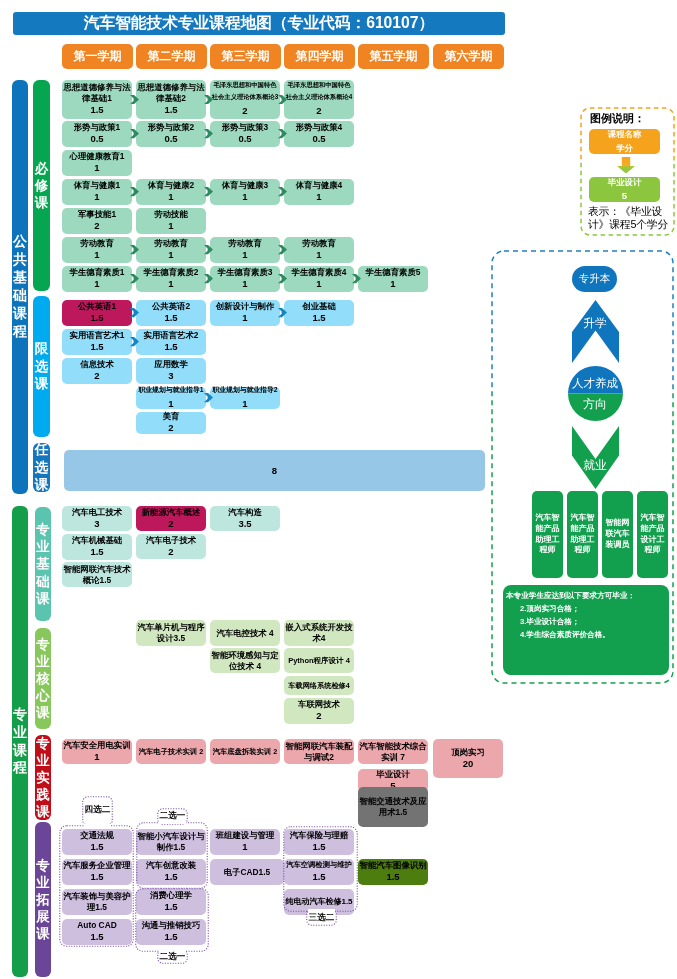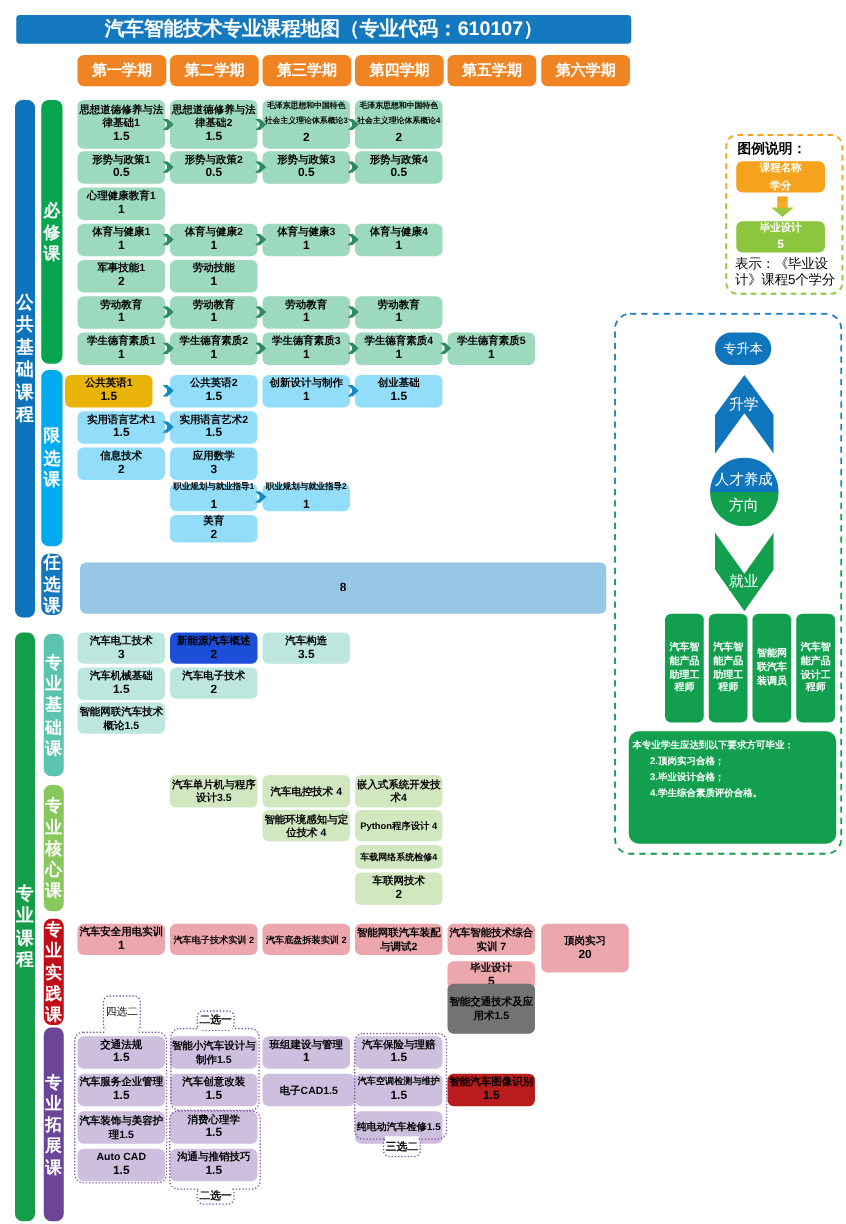--- a/index.html
+++ b/index.html
@@ -222,21 +222,21 @@
   </svg>
 <svg class="abs arw" style="left:204px;top:274.4px" width="9" height="9.2" viewBox="0 0 9 9.2">
     <path d="M0 0 L4.0 0 L9 4.6 L4.0 9.2 L0 9.2 L3.6 5.8 L3.6 3.4 Z" fill="#2D8A61"></path>
   </svg>
 <svg class="abs arw" style="left:278px;top:274.4px" width="9" height="9.2" viewBox="0 0 9 9.2">
     <path d="M0 0 L4.0 0 L9 4.6 L4.0 9.2 L0 9.2 L3.6 5.8 L3.6 3.4 Z" fill="#2D8A61"></path>
   </svg>
 <svg class="abs arw" style="left:352px;top:274.4px" width="9" height="9.2" viewBox="0 0 9 9.2">
     <path d="M0 0 L4.0 0 L9 4.6 L4.0 9.2 L0 9.2 L3.6 5.8 L3.6 3.4 Z" fill="#2D8A61"></path>
   </svg>
-<div class="abs box" style="left:52px;top:300px;width:70px;height:26px;background:#eab308;font-size:8.4px">
+<div class="abs box" style="left:62px;top:300px;width:70px;height:26px;background:#be185d;font-size:8.4px">
     <span>公共英语1</span>
     <span style="font-size:9.5px">1.5</span>
   </div>
 <div class="abs box" style="left:136px;top:300px;width:70px;height:26px;background:#92DDF9;font-size:8.4px">
     <span>公共英语2</span>
     <span style="font-size:9.5px">1.5</span>
   </div>
 <div class="abs box" style="left:210px;top:300px;width:70px;height:26px;background:#92DDF9;font-size:8.4px">
     <span>创新设计与制作</span>
     <span style="font-size:9.5px">1</span>
@@ -285,21 +285,21 @@
     <span>美育</span>
     <span style="font-size:9.5px">2</span>
   </div>
 <div class="abs box" style="left:64px;top:450px;width:421px;height:41px;background:#96C7E6;font-size:7.7px;line-height:1.6;padding:0 4px">
     <span style="font-size:9.5px">8</span>
   </div>
 <div class="abs box" style="left:62px;top:506px;width:70px;height:25px;background:#BDE6DE;font-size:8.4px">
     <span>汽车电工技术</span>
     <span style="font-size:9.5px">3</span>
   </div>
-<div class="abs box" style="left:136px;top:506px;width:70px;height:25px;background:#1d4ed8;font-size:8.4px">
+<div class="abs box" style="left:136px;top:506px;width:70px;height:25px;background:#be185d;font-size:8.4px">
     <span>新能源汽车概述</span>
     <span style="font-size:9.5px">2</span>
   </div>
 <div class="abs box" style="left:210px;top:506px;width:70px;height:25px;background:#BDE6DE;font-size:8.4px">
     <span>汽车构造</span>
     <span style="font-size:9.5px">3.5</span>
   </div>
 <div class="abs box" style="left:62px;top:534px;width:70px;height:26px;background:#BDE6DE;font-size:8.4px">
     <span>汽车机械基础</span>
     <span style="font-size:9.5px">1.5</span>
@@ -397,21 +397,21 @@
     <span style="font-size:9.5px">1.5</span>
   </div>
 <div class="abs box" style="left:210px;top:859px;width:74px;height:26px;background:#CEBFDF;font-size:8.4px">
     <span>电子CAD1.5</span>
     <span style="font-size:9.5px"></span>
   </div>
 <div class="abs box nw" style="left:284px;top:859px;width:70px;height:26px;background:#CEBFDF;font-size:7.3px;line-height:1.575">
     <span>汽车空调检测与维护</span>
     <span style="font-size:9.5px">1.5</span>
   </div>
-<div class="abs box" style="left:358px;top:859px;width:70px;height:26px;background:#b91c1c;font-size:8.4px">
+<div class="abs box" style="left:358px;top:859px;width:70px;height:26px;background:#4d7c0f;font-size:8.4px">
     <span>智能汽车图像识别</span>
     <span style="font-size:9.5px">1.5</span>
   </div>
 <div class="abs box" style="left:62px;top:889px;width:70px;height:26px;background:#CEBFDF;font-size:8.4px">
     <span>汽车装饰与美容护理1.5</span>
     <span style="font-size:9.5px"></span>
   </div>
 <div class="abs box" style="left:136px;top:889px;width:70px;height:26px;background:#CEBFDF;font-size:8.4px">
     <span>消费心理学</span>
     <span style="font-size:9.5px">1.5</span>
@@ -500,21 +500,21 @@
  <div style="text-indent:14px">4.学生综合素质评价合格。</div>
 </div>
 
 <svg class="abs" style="left:82px;top:796px" width="31" height="30">
     <rect x="0.75" y="0.75" width="29.5" height="28.5" rx="5" ry="5" fill="#fff" stroke="#7B52A8" stroke-width="1.1" stroke-dasharray="1.1 1.5"></rect>
   </svg>
 <svg class="abs" style="left:59px;top:825px" width="75" height="122">
     <rect x="0.75" y="0.75" width="73.5" height="120.5" rx="7" ry="7" fill="none" stroke="#7B52A8" stroke-width="1.1" stroke-dasharray="1.1 1.5"></rect>
   </svg>
 <div class="abs" style="left:84px;top:823.5px;width:27px;height:3px;background:#fff"></div>
-<div class="abs" style="left:82px;top:797px;width:31px;height:26px;font-size:8.6px;font-weight:normal;color:#000;display:flex;align-items:center;justify-content:center">四选二</div>
+<div class="abs" style="left:82px;top:797px;width:31px;height:26px;font-size:8.6px;font-weight:bold;color:#000;display:flex;align-items:center;justify-content:center">四选二</div>
 <svg class="abs" style="left:157px;top:808px" width="31" height="17">
     <rect x="0.75" y="0.75" width="29.5" height="15.5" rx="5" ry="5" fill="#fff" stroke="#7B52A8" stroke-width="1.1" stroke-dasharray="1.1 1.5"></rect>
   </svg>
 <svg class="abs" style="left:136px;top:822px" width="72" height="67">
     <rect x="0.75" y="0.75" width="70.5" height="65.5" rx="7" ry="7" fill="none" stroke="#7B52A8" stroke-width="1.1" stroke-dasharray="1.1 1.5"></rect>
   </svg>
 <div class="abs" style="left:159px;top:820.5px;width:27px;height:3px;background:#fff"></div>
 <div class="abs" style="left:157px;top:808px;width:31px;height:16px;font-size:8.6px;font-weight:bold;color:#000;display:flex;align-items:center;justify-content:center">二选一</div>
 <svg class="abs" style="left:135px;top:888px" width="74" height="64">
     <rect x="0.75" y="0.75" width="72.5" height="62.5" rx="7" ry="7" fill="none" stroke="#7B52A8" stroke-width="1.1" stroke-dasharray="1.1 1.5"></rect>

